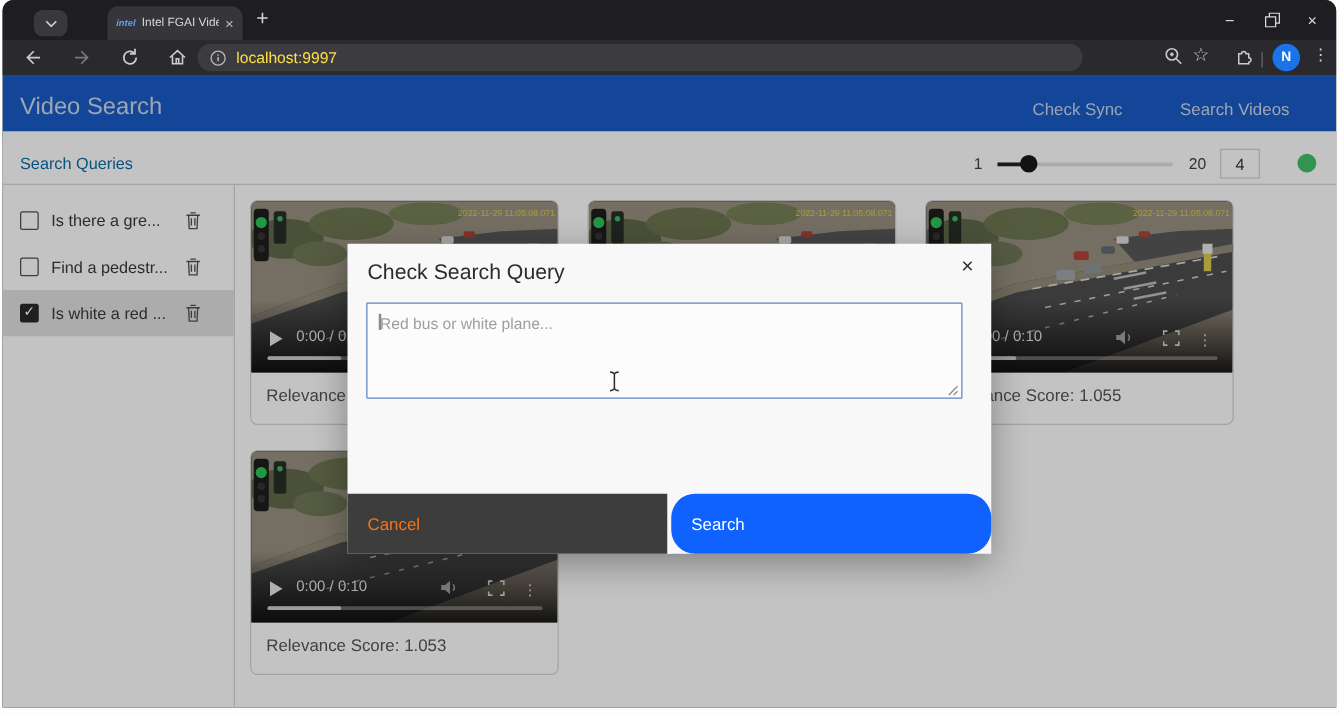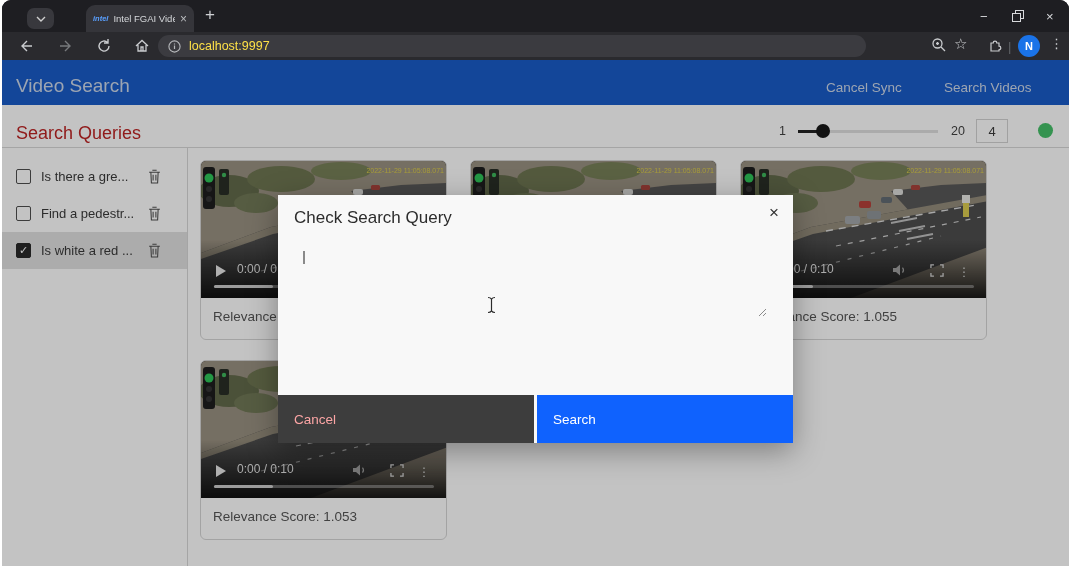--- a/index.html
+++ b/index.html
@@ -37,21 +37,21 @@
   
   .page { position:absolute; left:0; top:60px; right:0; bottom:0; background:#fcfcfc; overflow:hidden; }
   .appheader { position:absolute; left:0; top:0; right:0; height:45px; background:#1256c4;padding-left:28px; }
   .apptitle { position:absolute; left:14px; top:15px; font-size:19px; color:#c9d4e6; font-weight:500; }
   .hbtn { position:absolute; top:20px; font-size:13.5px; color:#c9d4e6; background:none; border:none;
           font-family:inherit; cursor:pointer; }
   .hbtn.sync { left:824px; } .hbtn.srchv { left:942px; }
 
   .subheader { position:absolute; left:0; top:53px; right:0; height:35px; background:#fcfcfc;
                border-bottom:1px solid #d4d4d4; }
-  .sbtitle { position:absolute; left:14px; top:10px; font-size:18px; color:#b91c1c; }
+  .sbtitle { position:absolute; left:14px; top:10px; font-size:13px; color:#0369a1; }
   .queryline { position:absolute; left:196px; top:9px; font-size:14px; color:#373737; }
   .smin { position:absolute; left:768px; top:11px; width:16px; text-align:right; font-size:12.5px; color:#3a3a3a; }
   .strack { position:absolute; left:796px; top:17px; width:140px; height:3px; background:#dcdcdc; }
   .sfill { position:absolute; left:0; top:0; height:3px; width:25px; background:#1b1b1b; }
   .shandle { position:absolute; left:814px; top:11px; width:14px; height:14px; border-radius:50%; background:#111; }
   .smax { position:absolute; left:949px; top:11px; font-size:12.5px; color:#3a3a3a; }
   .svalbox { position:absolute; left:974px; top:6px; width:32px; height:24px; background:#fdfdfd;
              border:1px solid #cfcfcf; display:flex; align-items:center; justify-content:center;
              font-size:13px; color:#333; }
   .statusdot { position:absolute; left:1036px; top:10px; width:15px; height:15px; border-radius:50%; }
@@ -99,23 +99,23 @@
             border:none; font-family:inherit; cursor:pointer; }
   .mtext { position:absolute; left:15px; top:47px; width:477px; height:77px; resize:none;
            border:1.5px solid #5d86c2; background:#fcfcfc; font-family:inherit; font-size:12.5px;
            color:#333; padding:9px 10px; outline:none; border-radius:1px; }
   .mtext::placeholder { color:#9e9e9e; }
   .caret { position:absolute; left:25px; top:56px; width:1.5px; height:13px; background:#8a8a8a; }
   .rsz { position:absolute; left:480px; top:113px; }
   .mfooter { position:absolute; left:0; right:0; bottom:0; height:48px; display:flex; }
   .mbtn { border:none; font-family:inherit; font-size:13.5px; text-align:left; padding-left:16px;
           cursor:pointer; }
-  .mcancel { width:256px; background:#3d3d3d; color:#fca5a5; }
+  .mcancel { width:256px; background:#3d3d3d; color:#f97316; }
   .mgap { width:3px; background:#f8f8f8; }
-  .msearch { flex:1; background:#0f62fe; color:#ffffff; }
+  .msearch { flex:1; background:#0f62fe; color:#ffffff;border-radius:19px; }
   .ibeam { position:absolute; left:484px; top:236px; z-index:20; }
 </style>
 </head>
 <body>
 
 <div class="screen">
   <div class="window">
 
     <div class="tabstrip">
       <div class="tabsearch">
@@ -173,21 +173,21 @@
         </svg>
       <span class="tbdivider">|</span>
       <div class="avatar">N</div>
       <span class="kebab">⋮</span>
     </div>
 
     <div class="page">
 
       <div class="appheader">
         <div class="apptitle">Video Search</div>
-        <button class="hbtn sync">Cancel Sync</button>
+        <button class="hbtn sync">Check Sync</button>
         <button class="hbtn srchv">Search Videos</button>
       </div>
 
       <div class="subheader">
         <div class="sbtitle">Search Queries</div>
         <div class="smin">1</div>
         <div class="strack">
             <div class="sfill"></div>
           </div>
         <div class="shandle"></div>
@@ -431,20 +431,21 @@
             <div class="score"><span>Relevance Score:</span> <span>1.053</span></div>
           </div>
         </div>
       </div>
 
       <div class="dim"></div>
 
       <div class="modal">
         <div class="mtitle">Check Search Query</div>
         <button class="mclose">×</button>
+        <textarea class="mtext" placeholder="Red bus or white plane..." style=""></textarea>
         <div class="caret"></div>
         <svg class="rsz" width="9" height="9" viewBox="0 0 9 9">
             <path d="M8 1L1 8M8 5L5 8" stroke="#8a8a8a" stroke-width="1"></path>
           </svg>
         <div class="mfooter">
           <button class="mbtn mcancel">Cancel</button>
           <div class="mgap"></div>
           <button class="mbtn msearch">Search</button>
         </div>
       </div>

